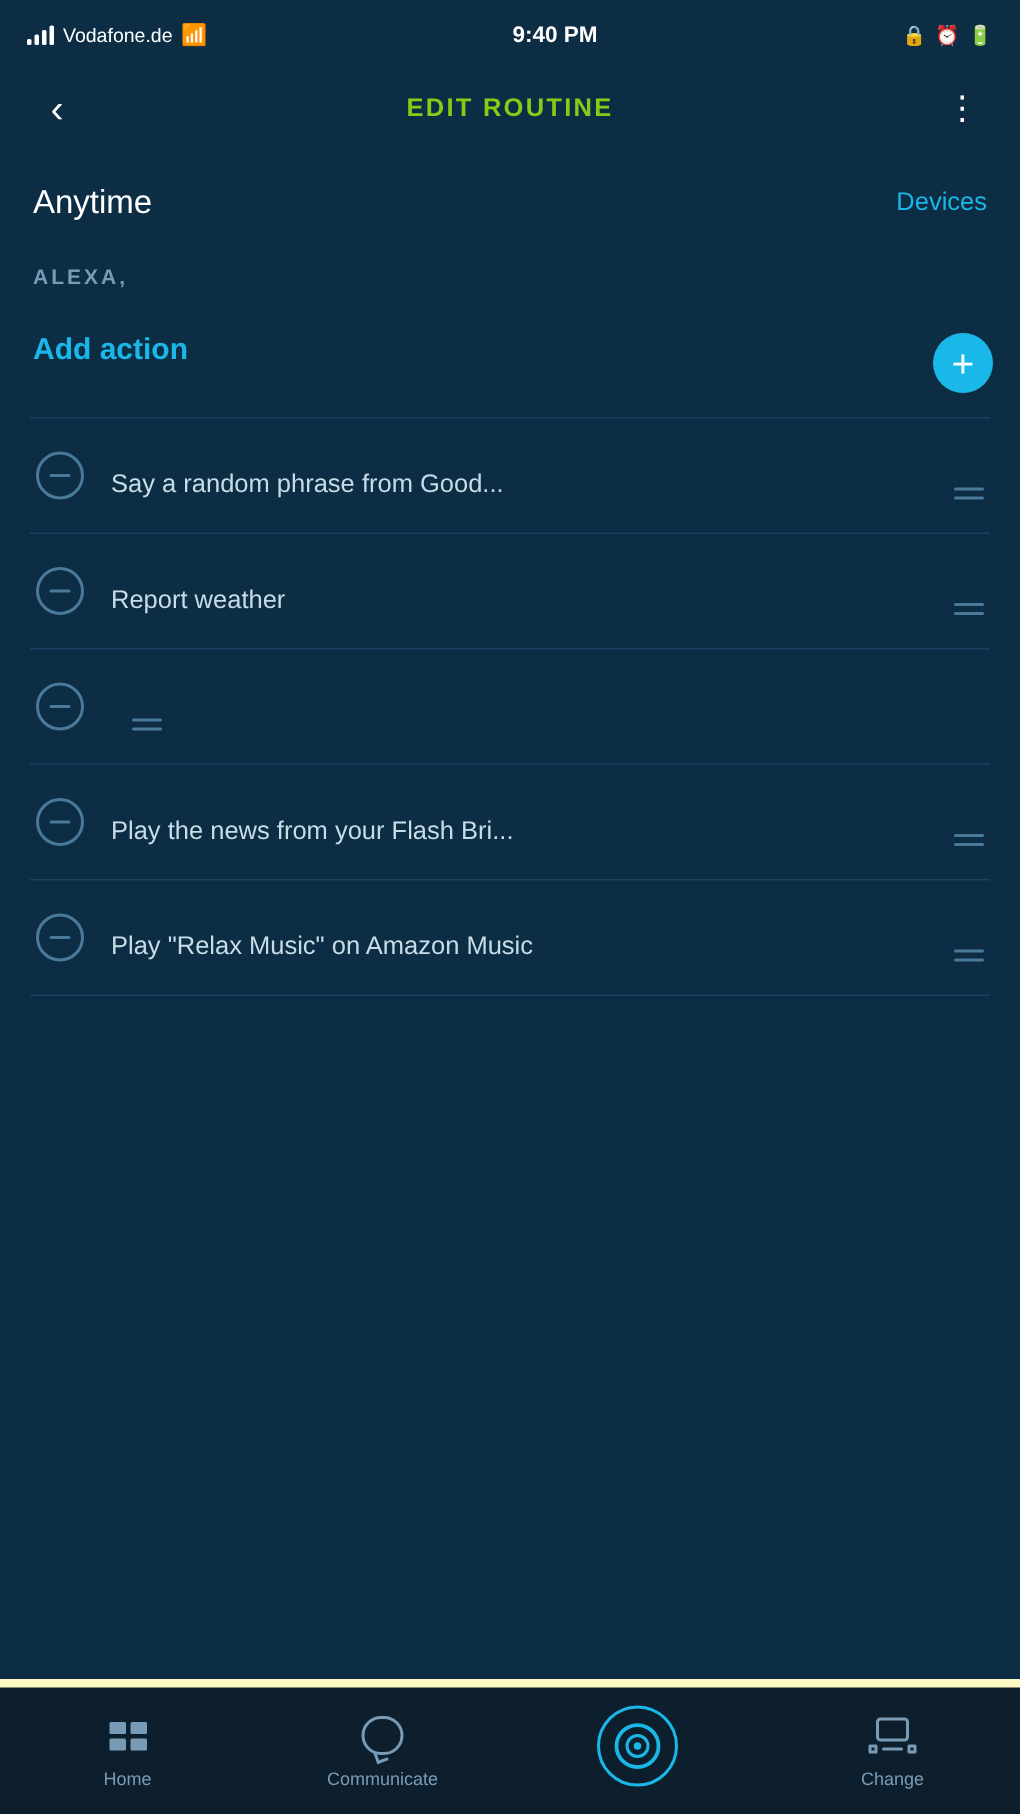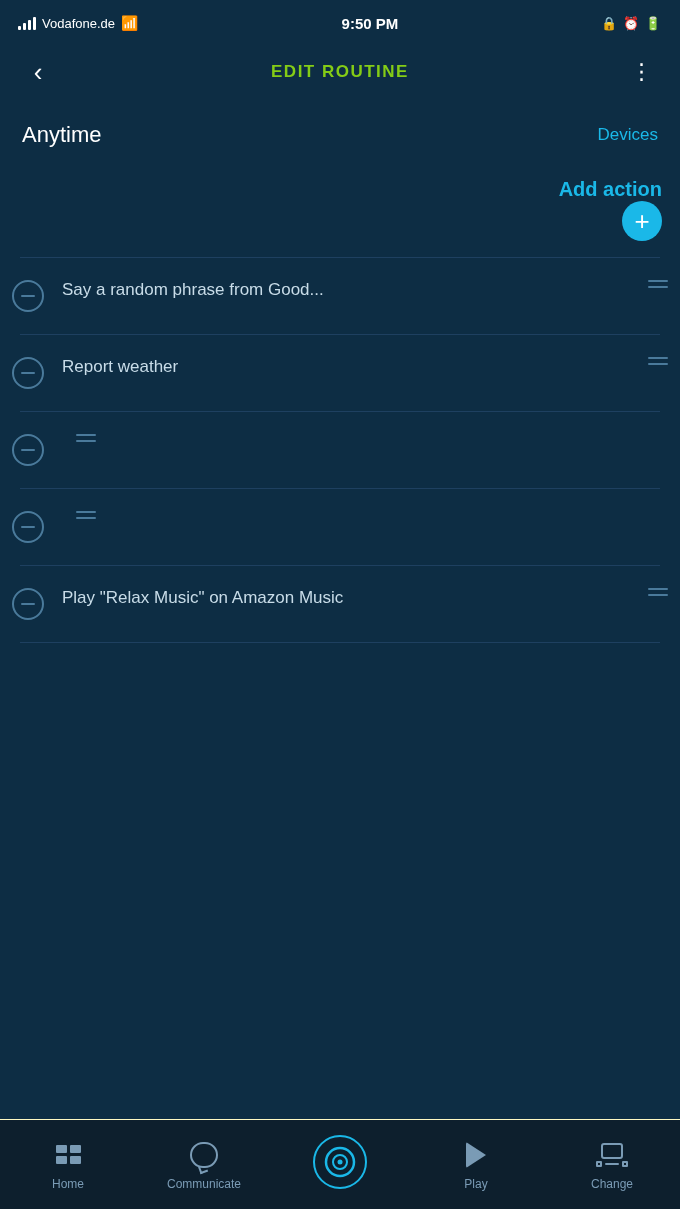--- a/index.html
+++ b/index.html
@@ -121,23 +121,22 @@
       font-size: 14px;
       font-weight: 700;
       letter-spacing: 2px;
       color: #7a9bb5;
     }
 
     
     .add-action-row {
       display: flex;
       justify-content: space-between;
-      align-items: flex-end;
+      align-items: flex-start;
       padding: 10px 18px 16px 22px;
-      flex-direction: column;
     }
     .add-action-label {
       font-size: 20px;
       font-weight: 600;
       color: #1ab8e8;
       cursor: pointer;
     }
     .add-action-btn {
       width: 40px;
       height: 40px;
@@ -158,22 +157,22 @@
     
     .divider {
       height: 1px;
       background-color: #1e4060;
       margin: 0 20px;
     }
 
     
     .action-row {
       display: flex;
-      align-items: flex-start;
-      padding: 22px 12px;
+      align-items: flex-end;
+      padding: 22px 24px;
       cursor: pointer;
     }
     .minus-icon-wrap {
       width: 32px;
       height: 32px;
       border-radius: 50%;
       border: 2px solid #4a7a9b;
       display: flex;
       align-items: center;
       justify-content: center;
@@ -207,21 +206,21 @@
     }
 
     
     .bottom-nav {
       position: fixed;
       bottom: 0;
       left: 0;
       width: 680px;
       height: 90px;
       background-color: #0d1f2d;
-      border-top: 1px solid #fef9c3;
+      border-top: 6px solid #fef9c3;
       display: flex;
       align-items: center;
       justify-content: space-around;
     }
     .nav-item {
       display: flex;
       flex-direction: column;
       align-items: center;
       gap: 6px;
       cursor: pointer;
@@ -335,21 +334,21 @@
   <div class="status-left">
     <div class="signal-bars">
       <div class="signal-bar" style="height:4px"></div>
       <div class="signal-bar" style="height:7px"></div>
       <div class="signal-bar" style="height:10px"></div>
       <div class="signal-bar" style="height:13px"></div>
     </div>
     <span>Vodafone.de</span>
     <span class="wifi-icon">📶</span>
   </div>
-  <div class="status-center">9:50 PM</div>
+  <div class="status-center">9:40 PM</div>
   <div class="status-right">
     <span style="font-size:13px">🔒</span>
     <span style="font-size:13px">⏰</span>
     <span style="font-size:13px">🔋</span>
   </div>
 </div>
 
 <div class="header">
   <div class="back-button">
     <span class="back-chevron">‹</span>
@@ -360,20 +359,23 @@
   </div>
 </div>
 
 <div class="content-area">
 
   <div class="anytime-row">
     <span class="anytime-label">Anytime</span>
     <span class="change-button">Devices</span>
   </div>
 
+  <div class="alexa-section">
+    <span class="alexa-label">ALEXA,</span>
+  </div>
 
   <div class="add-action-row">
     <span class="add-action-label">Add action</span>
     <div class="add-action-btn">
       <span class="plus-icon">+</span>
     </div>
   </div>
 
   <div class="divider"></div>
 
@@ -412,20 +414,21 @@
       <div class="drag-line"></div>
     </div>
   </div>
 
   <div class="divider"></div>
 
   <div class="action-row">
     <div class="minus-icon-wrap">
       <div class="minus-line"></div>
     </div>
+    <span class="action-text">Play the news from your Flash Bri...</span>
     <div class="drag-handle">
       <div class="drag-line"></div>
       <div class="drag-line"></div>
     </div>
   </div>
 
   <div class="divider"></div>
 
   <div class="action-row">
     <div class="minus-icon-wrap">
@@ -468,26 +471,20 @@
     <div class="alexa-btn">
       <svg width="32" height="32" viewBox="0 0 32 32">
         <circle cx="16" cy="16" r="14" fill="none" stroke="#1ab8e8" stroke-width="2.5"></circle>
         <circle cx="16" cy="16" r="7" fill="none" stroke="#1ab8e8" stroke-width="2"></circle>
         <circle cx="16" cy="16" r="2.5" fill="#1ab8e8"></circle>
       </svg>
     </div>
     <span class="nav-label"></span>
   </div>
 
-  <div class="nav-item">
-    <div class="nav-icon-wrap">
-      <div class="play-icon-shape"></div>
-    </div>
-    <span class="nav-label">Play</span>
-  </div>
 
   <div class="nav-item">
     <div class="nav-icon-wrap">
       <div class="devices-icon-wrap">
         <div class="devices-top"></div>
         <div class="devices-bottom">
           <div class="devices-leg"></div>
           <div class="devices-stand"></div>
           <div class="devices-leg"></div>
         </div>

